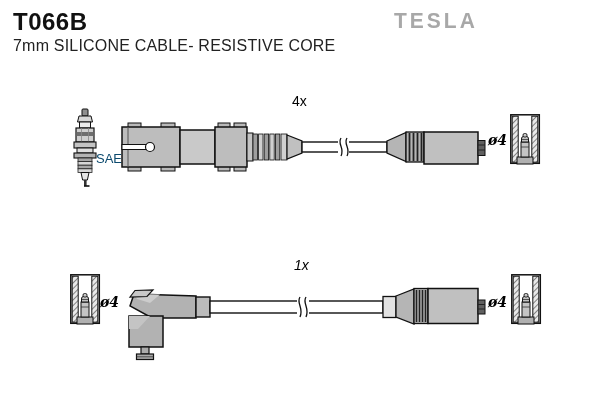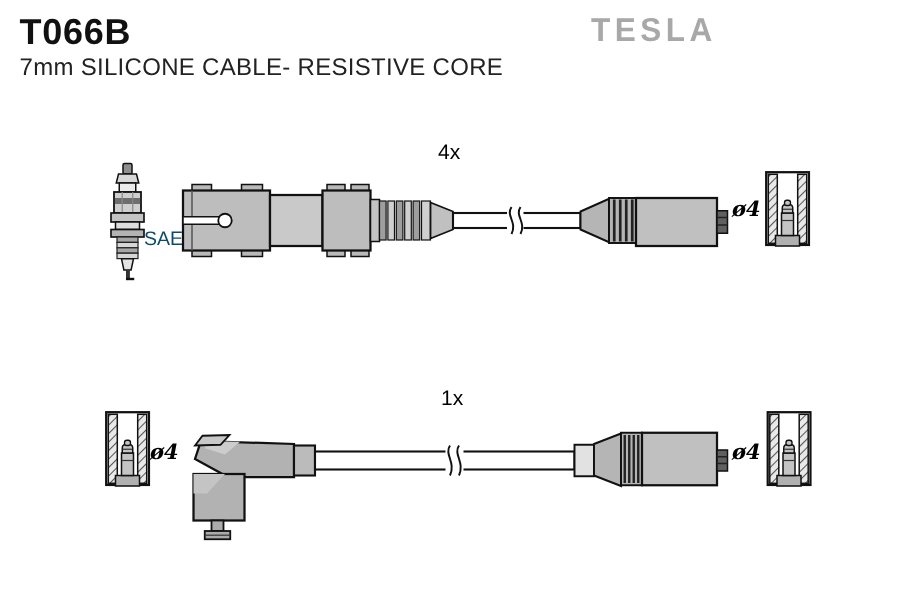--- a/index.html
+++ b/index.html
@@ -7,21 +7,21 @@
     position:relative;width:600px;height:400px;background:#fff;
     font-family:"Liberation Sans", sans-serif;color:#111;overflow:hidden;
   }
   .abs{position:absolute;}
   .part-number{left:13px;top:8px;font-size:24px;font-weight:bold;letter-spacing:.5px;}
   .subtitle{left:13px;top:37px;font-size:16px;letter-spacing:.2px;color:#222;}
   .brand{left:394px;top:9px;font-size:21px;font-weight:800;color:#a8a8a8;
          letter-spacing:3px;transform:scaleY(1.05);}
   .qty{font-size:14px;color:#000;}
   .qty1{left:292px;top:93px;}
-  .qty2{left:294px;top:257px;}
+  .qty2{left:294px;top:257px;font-style:italic;}
   .sae{left:96px;top:111px;font-size:13px;color:#0c4a6e;margin-top:40px;}
   .dia{font-family:"DejaVu Serif", serif;font-style:italic;font-weight:bold;
        font-size:14px;color:#000;margin-top:21px;}
   .dia-r1{left:488px;top:111px;}
   .dia-r2l{left:100px;top:273px;}
   .dia-r2r{left:488px;top:273px;}
   svg{display:block;}
 </style>
 </head>
 <body>

